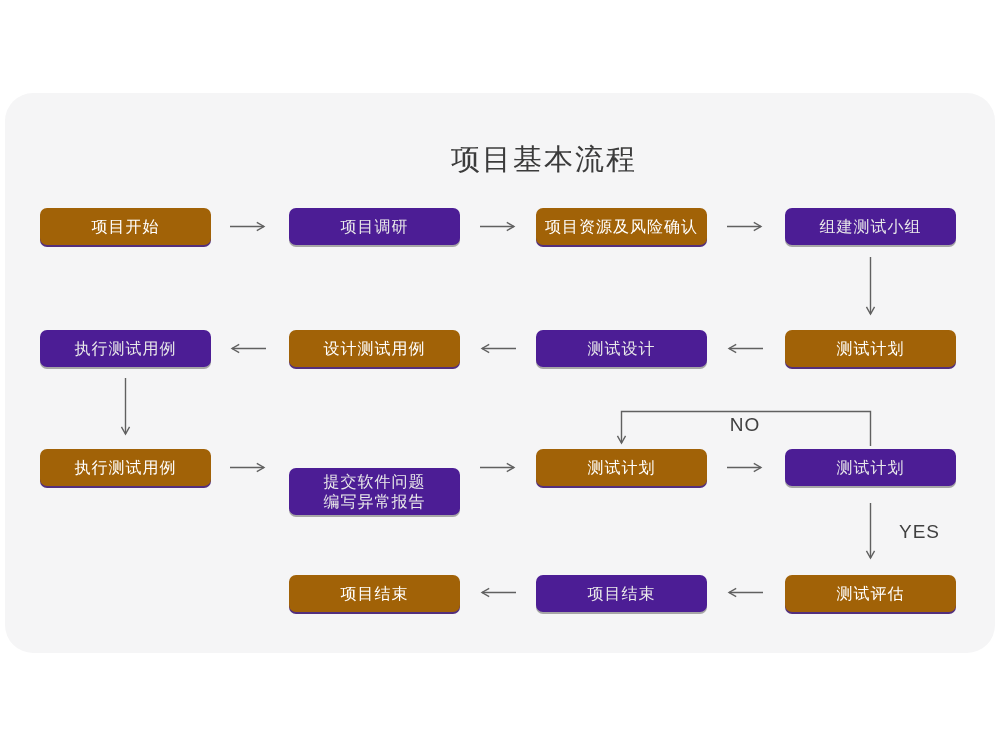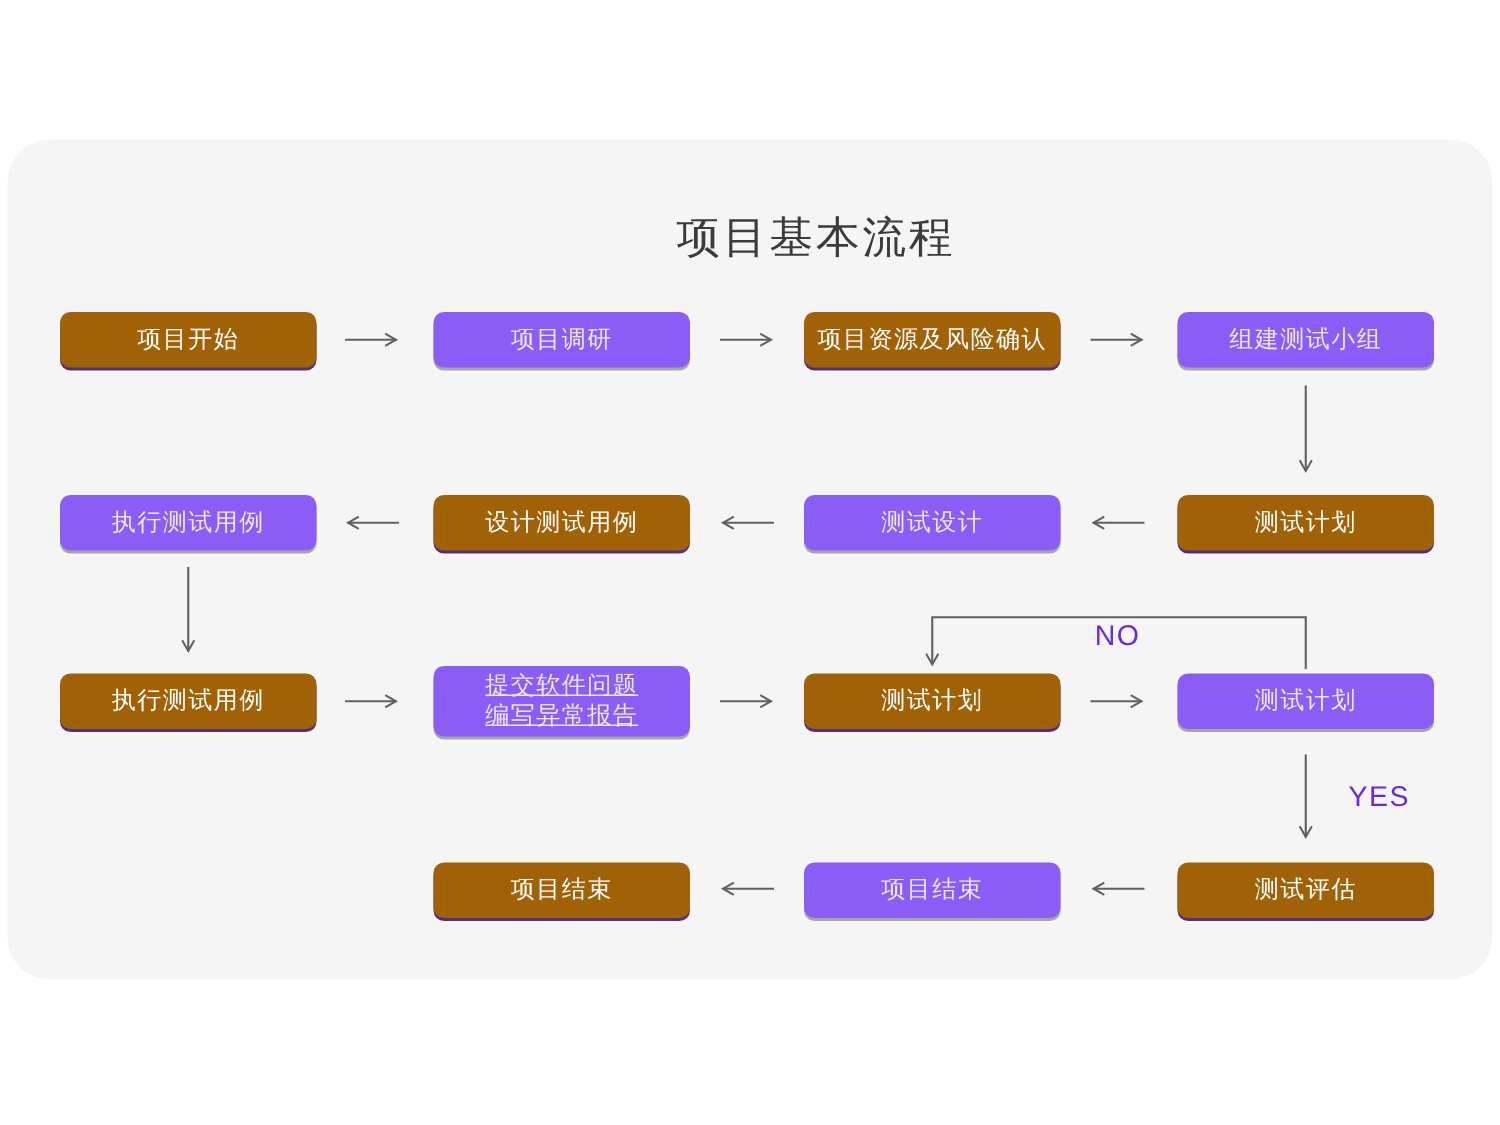--- a/index.html
+++ b/index.html
@@ -16,27 +16,27 @@
     text-align:center;font-size:29px;line-height:36px;color:#3b3b3b;
     letter-spacing:2px;font-weight:500;padding-left:44px;
   }
   .node{
     position:absolute;width:171px;height:37px;border-radius:7px;
     display:flex;align-items:center;justify-content:center;
     font-size:16px;letter-spacing:1px;text-align:center;
     white-space:pre-line;line-height:20px;box-sizing:border-box;
   }
   .purple{background:#a16207;color:#ffffff;box-shadow:0 2px 0 0 #532f7d;}
-  .gray{background:#8b5cf6;color:#e9e9e9;box-shadow:0 2px 0 0 #a6a6a6;}
+  .gray{background:#4c1d95;color:#e9e9e9;box-shadow:0 2px 0 0 #a6a6a6;}
   .c1{left:40px}.c2{left:289px}.c3{left:536px}.c4{left:785px}
   .r1{top:208px}.r2{top:330px}.r3{top:449px}.r4{top:575px}
-  .tall{top:444px;height:47px;text-decoration:underline;}
+  .tall{top:468px;height:47px;}
   .arrows{position:absolute;left:0;top:0;pointer-events:none;}
   .edge-label{
-    position:absolute;font-size:19px;color:#6d28d9;letter-spacing:1px;
+    position:absolute;font-size:19px;color:#404040;letter-spacing:1px;
   }
   .no-label{left:715px;top:414px;width:60px;text-align:center;}
   .yes-label{left:879px;top:521px;margin-left:20px;}
 </style>
 </head>
 <body>
 
 <div class="card"></div>
 
 <div class="title">项目基本流程</div>

